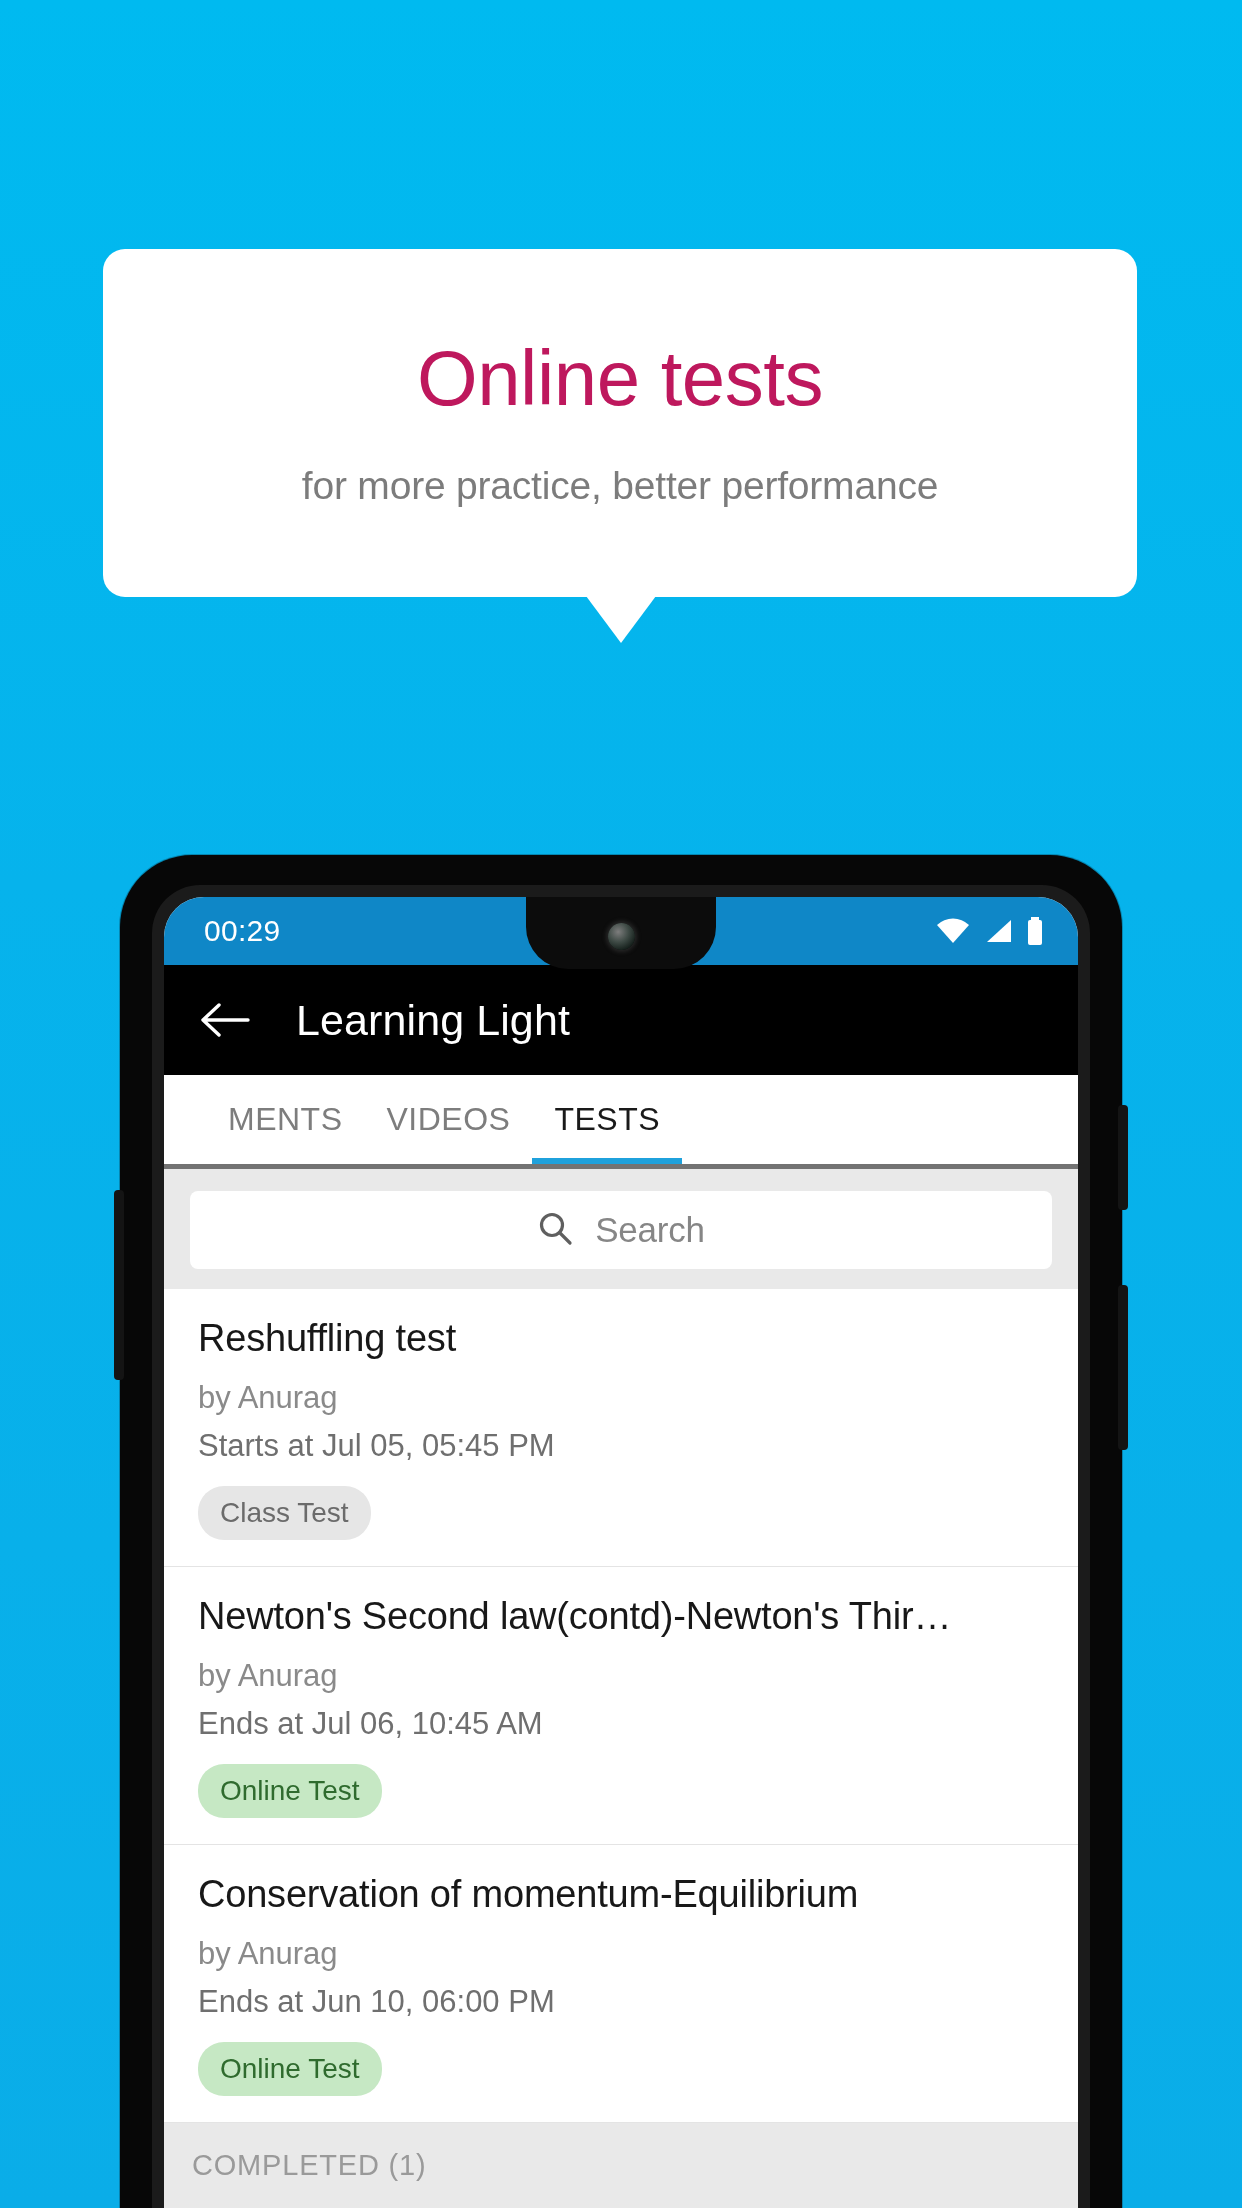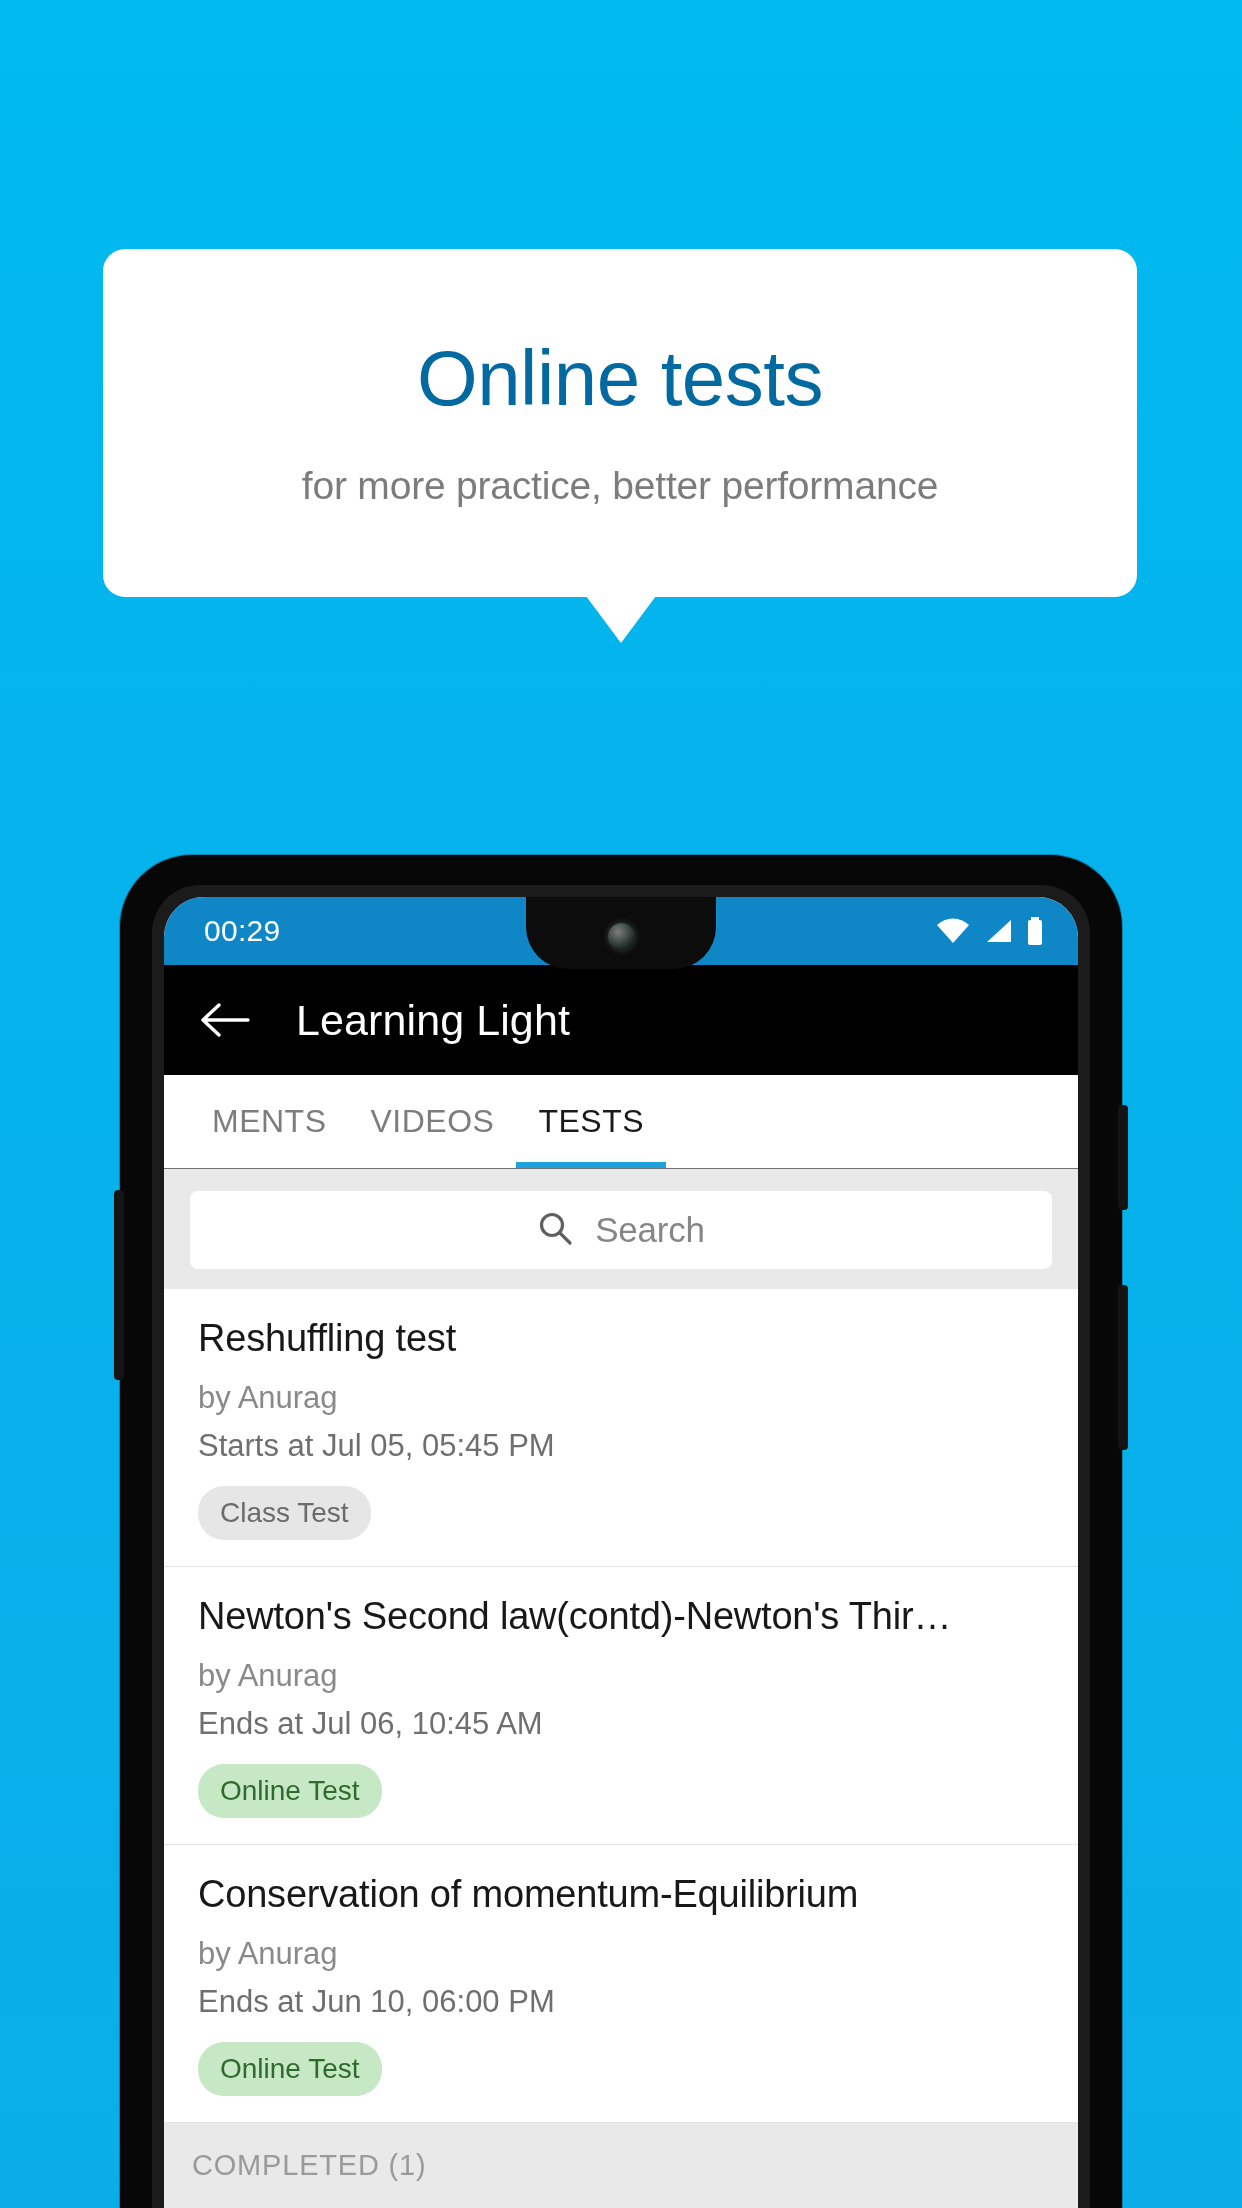--- a/index.html
+++ b/index.html
@@ -28,21 +28,21 @@
     height: 348px;
     background: #ffffff;
     border-radius: 22px;
     display: flex;
     flex-direction: column;
     align-items: center;
     justify-content: center;
   }
   .promo-title {
     font-size: 78px;
-    color: #0369a1;
+    color: #be185d;
     font-weight: 400;
     letter-spacing: -0.5px;
     line-height: 1.05;
     text-align: right;
   }
   .promo-sub {
     margin-top: 44px;
     font-size: 39px;
     color: #7c7c7c;
     font-weight: 400;
@@ -173,22 +173,22 @@
     font-weight: 400;
     letter-spacing: 0.1px;
   }
 
   
   .tabs {
     height: 94px;
     background: #ffffff;
     display: flex;
     align-items: stretch;
-    padding-left: 26px;
-    border-bottom: 1px solid #737373;
+    padding-left: 42px;
+    border-bottom: 5px solid #737373;
     position: relative;
   }
   .tab {
     display: flex;
     align-items: center;
     padding: 0 22px;
     font-size: 32px;
     letter-spacing: 0.5px;
     color: #7d7d7d;
     position: relative;

